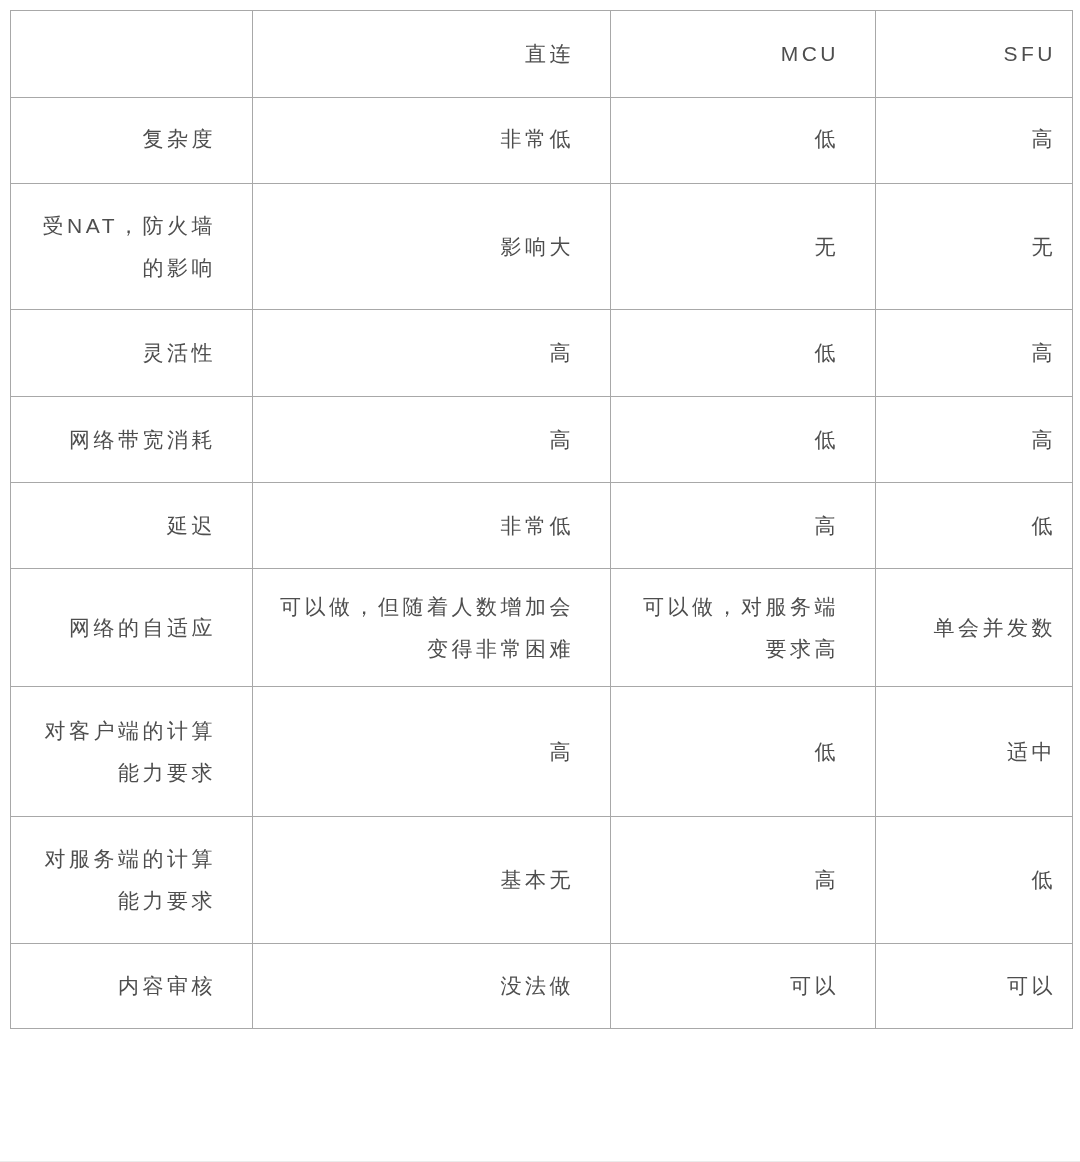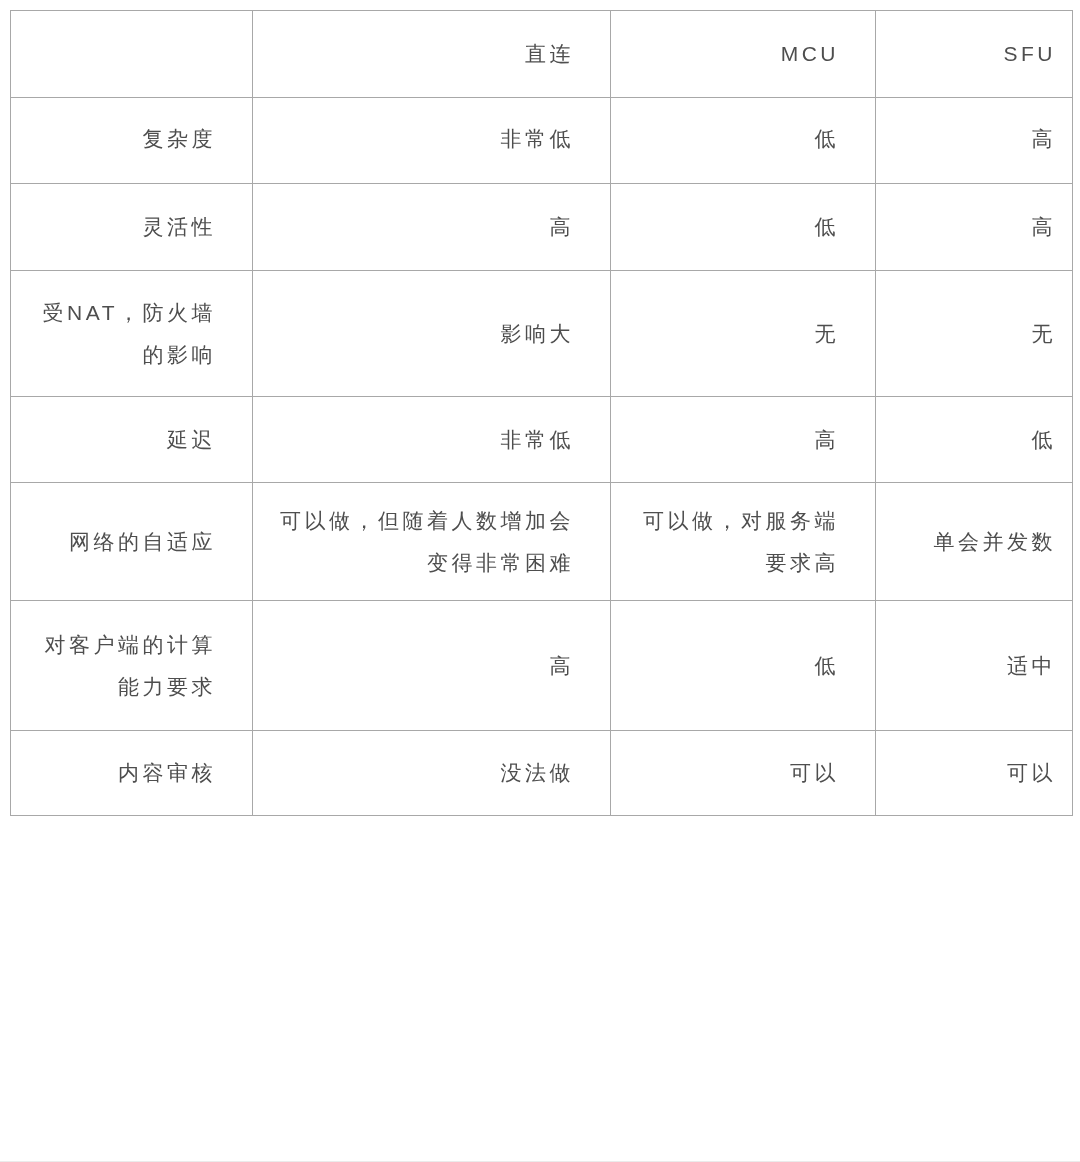--- a/index.html
+++ b/index.html
@@ -79,50 +79,62 @@
         <th class="col-4">SFU</th>
       </tr>
     </thead>
     <tbody>
         <tr style="height: 86px; font-family: Liberation Mono, monospace;">
           <td class="col-1">复杂度</td>
           <td class="col-2">非常低</td>
           <td class="col-3">低</td>
           <td class="col-4">高</td>
         </tr>
+        <tr style="height: 126px;">
+          <td class="col-1">受NAT，防火墙的影响</td>
+          <td class="col-2">影响大</td>
+          <td class="col-3">无</td>
+          <td class="col-4">无</td>
+        </tr>
         <tr style="height: 87px;">
           <td class="col-1">灵活性</td>
           <td class="col-2">高</td>
           <td class="col-3">低</td>
           <td class="col-4">高</td>
         </tr>
-        <tr style="height: 126px;">
-          <td class="col-1">受NAT，防火墙的影响</td>
-          <td class="col-2">影响大</td>
-          <td class="col-3">无</td>
-          <td class="col-4">无</td>
+        <tr style="height: 86px;">
+          <td class="col-1">网络带宽消耗</td>
+          <td class="col-2">高</td>
+          <td class="col-3">低</td>
+          <td class="col-4">高</td>
         </tr>
         <tr style="height: 86px;">
           <td class="col-1">延迟</td>
           <td class="col-2">非常低</td>
           <td class="col-3">高</td>
           <td class="col-4">低</td>
         </tr>
         <tr style="height: 118px;">
           <td class="col-1">网络的自适应</td>
           <td class="col-2">可以做，但随着人数增加会变得非常困难</td>
           <td class="col-3">可以做，对服务端要求高</td>
           <td class="col-4">单会并发数</td>
         </tr>
         <tr style="height: 130px;">
           <td class="col-1">对客户端的计算能力要求</td>
           <td class="col-2">高</td>
           <td class="col-3">低</td>
           <td class="col-4">适中</td>
         </tr>
+        <tr style="height: 127px;">
+          <td class="col-1">对服务端的计算能力要求</td>
+          <td class="col-2">基本无</td>
+          <td class="col-3">高</td>
+          <td class="col-4">低</td>
+        </tr>
         <tr style="height: 85px;">
           <td class="col-1">内容审核</td>
           <td class="col-2">没法做</td>
           <td class="col-3">可以</td>
           <td class="col-4">可以</td>
         </tr>
       </tbody>
   </table>
 
   <div class="bottom-strip"></div>

